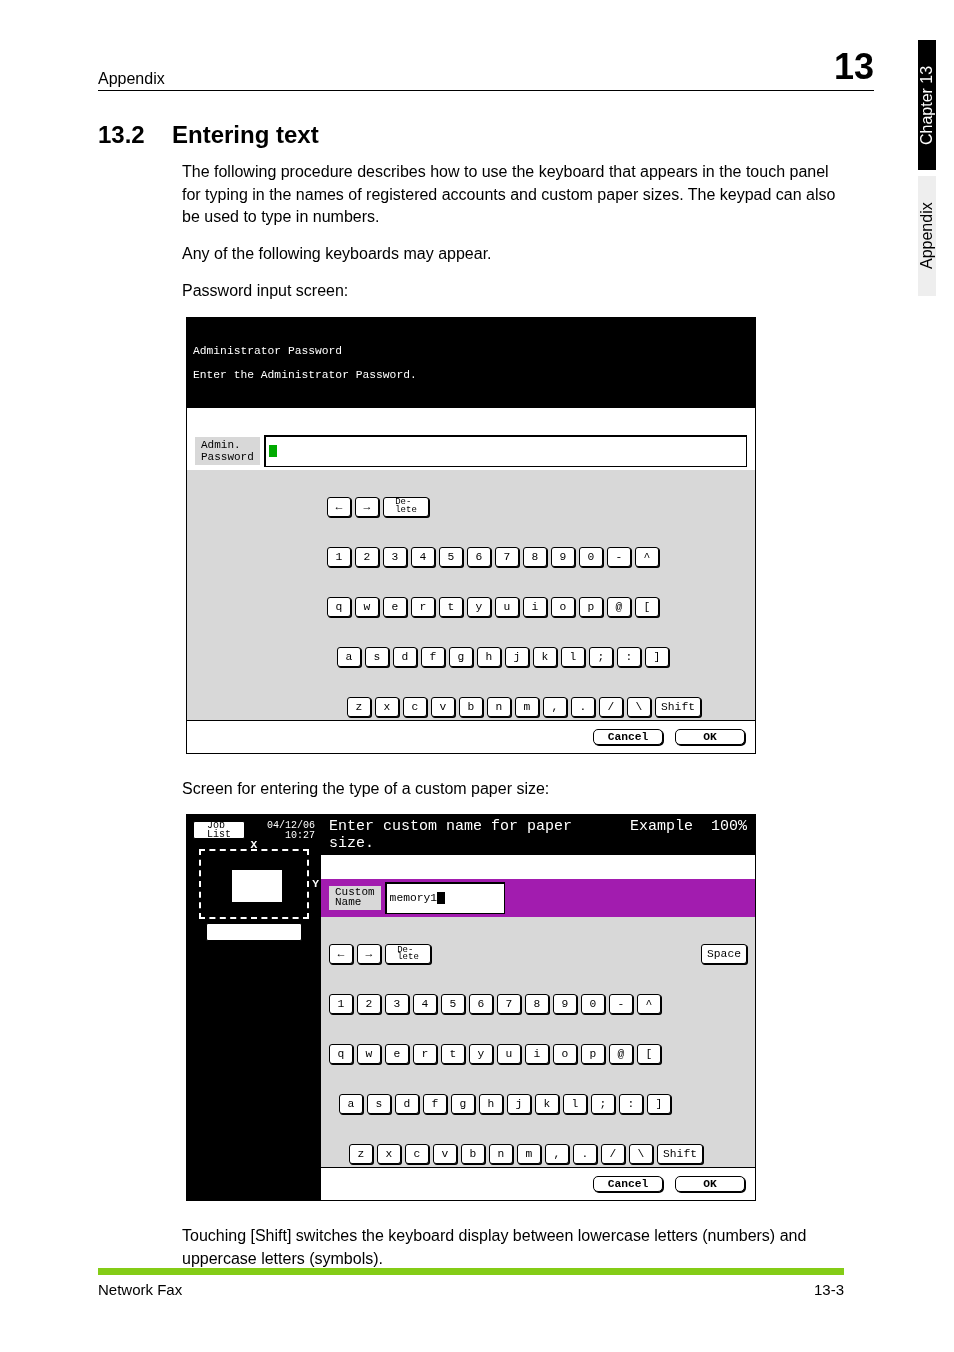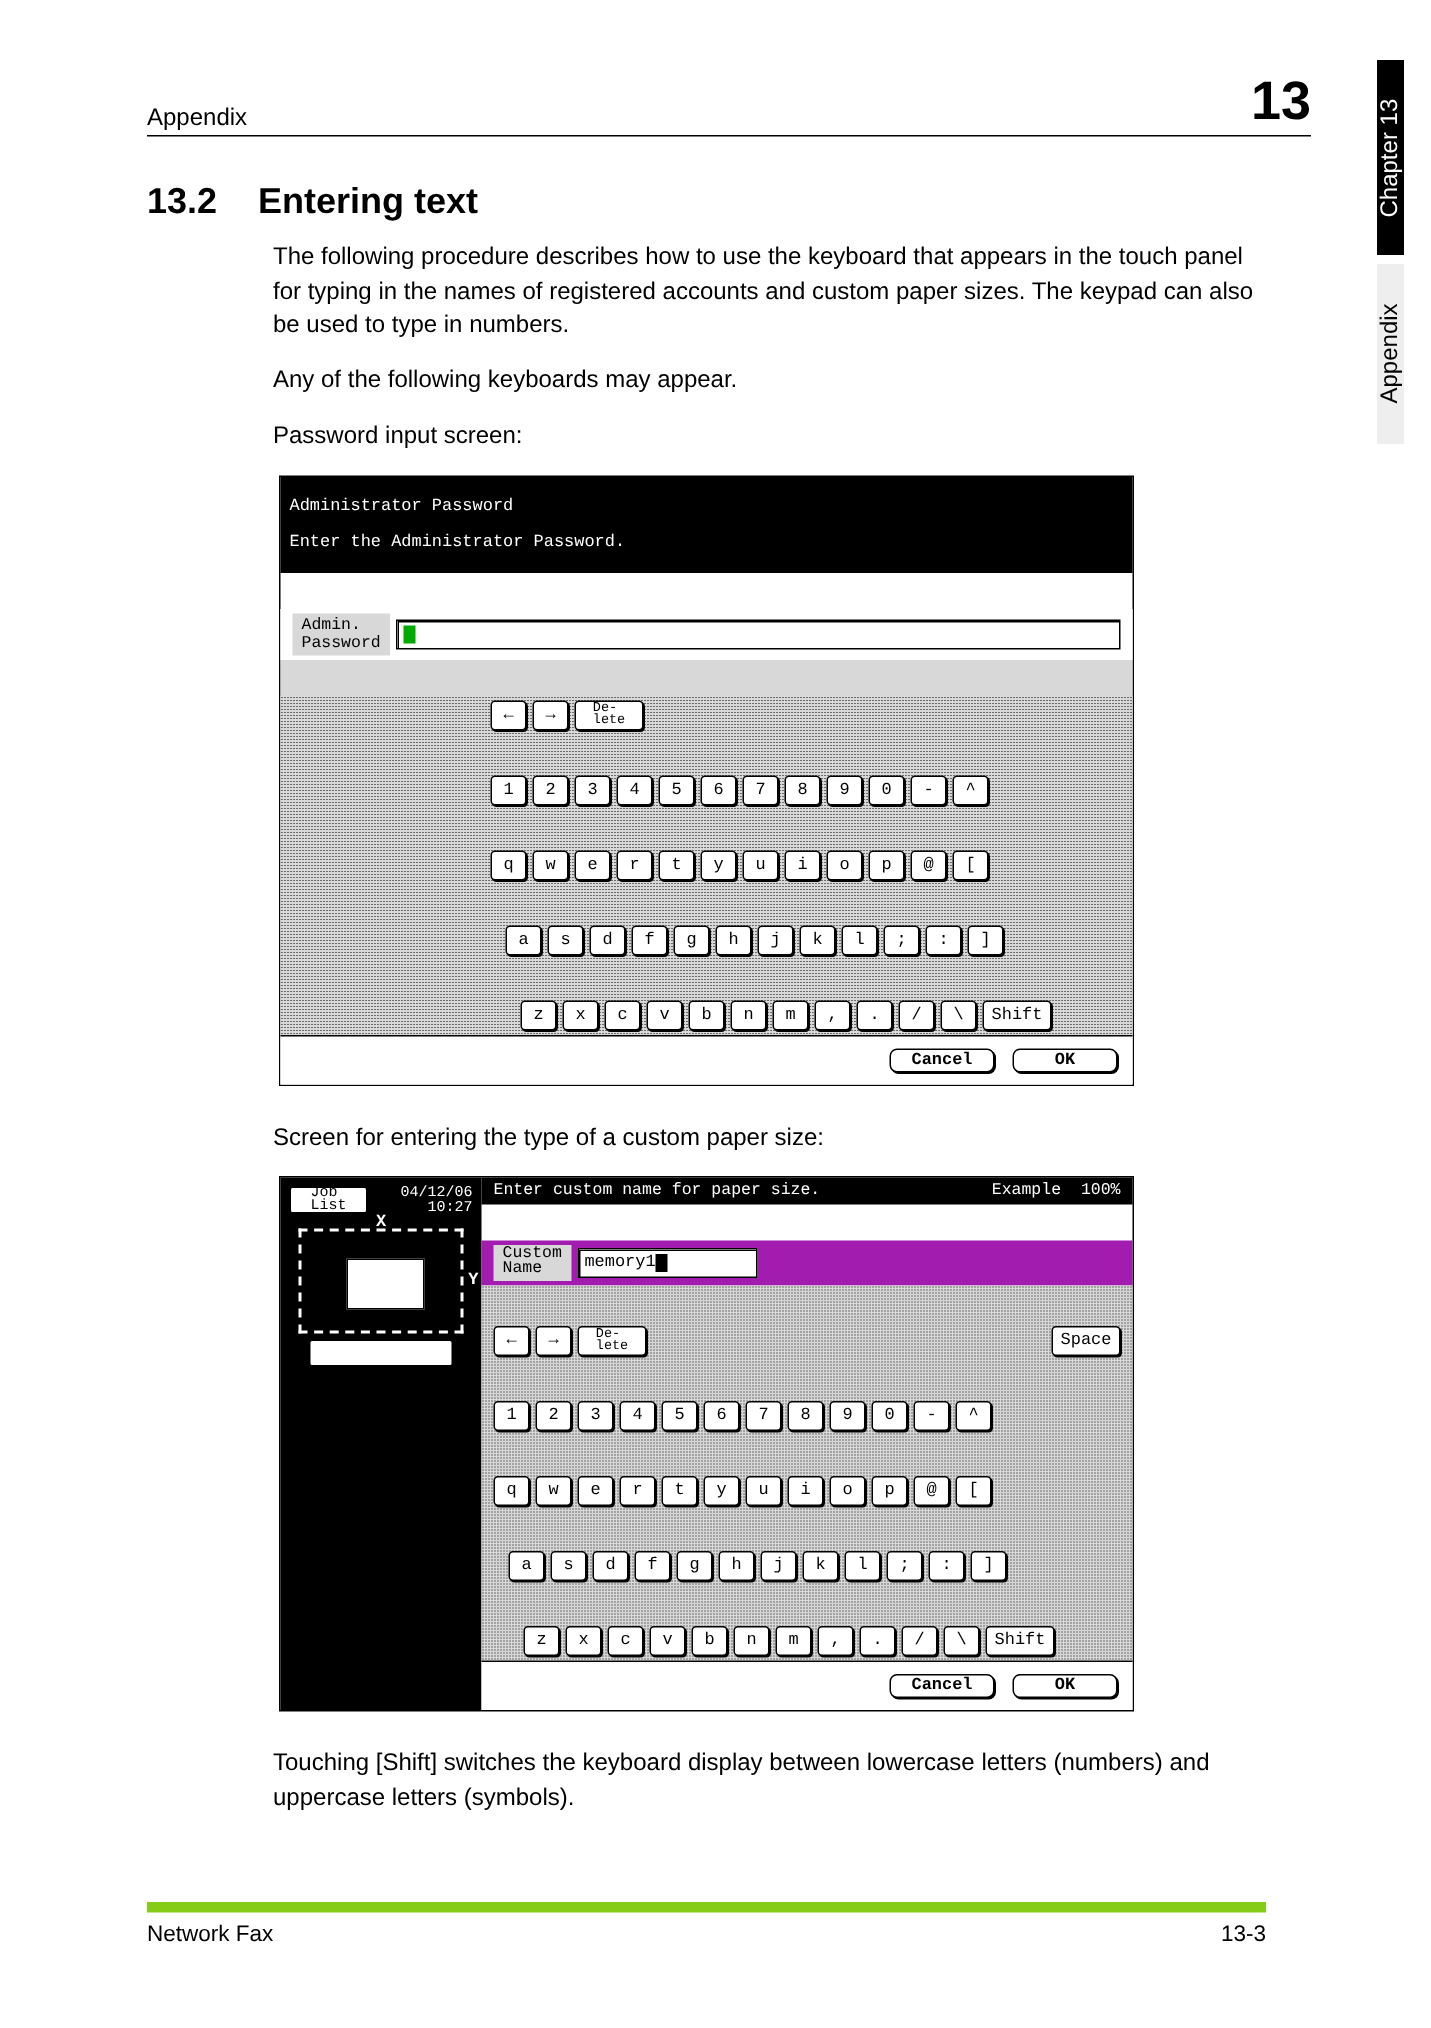--- a/index.html
+++ b/index.html
@@ -44,40 +44,40 @@
   .sec-num { display: inline-block; width: 74px; }
   .indent { margin-left: 84px; }
   .para { font-size: 16px; line-height: 1.42; margin-bottom: 14px; }
   .kbd-panel {
     width: 570px;
     margin: 6px auto 24px;
     border: 1px solid #000;
     font-family: "Courier New", monospace;
     font-size: 11.3px;
   }
-  .kbd-titlebar { background: #000; color: #fff; padding: 2px 6px; white-space: pre-line; }
+  .kbd-titlebar { background: #000; color: #fff; padding: 15px 6px; white-space: pre-line; }
   .kbd-body { background: #d8d8d8; position: relative; }
   .dither {
     background-image: radial-gradient(#000 0.5px, #d8d8d8 0.5px);
     background-size: 2px 2px;
   }
   .row { display: flex; align-items: center; gap: 4px; padding: 3px 8px; margin-top: 24px; }
   .key, .key-wide, .key-btn {
     background: #fff; border: 1px solid #000;
     min-width: 24px; height: 20px;
     display: inline-flex; align-items: center; justify-content: center;
     padding: 0 3px;
     border-radius: 3px;
     box-shadow: 1px 1px 0 #000;
   }
   .key-wide { min-width: 46px; }
   .key-btn { min-width: 70px; height: 16px; font-weight: bold; border-radius: 5px; }
   .label-box { background: #d8d8d8; padding: 2px 6px; font-size: 11px; }
   .input-slot {
-    background: #fff; border: 1px solid #000; height: 20px;
+    background: #fff; border: 1px solid #000; height: 32px;
     flex: 1; min-width: 120px;
     display: inline-flex; align-items: center; padding: 0 4px;
     box-shadow: 1px 1px 0 #000 inset;
   }
   .input-slot.short { flex: none; width: 86px; }
   .cursor-block { display:inline-block; background:#0a0; width:8px; height:12px; }
   .cursor-block.black { background:#000; }
   .btn-row { display: flex; justify-content: flex-end; gap: 12px; padding: 8px 10px; background: #fff; border-top: 1px solid #000; }
   .left-col {
     width: 134px; background:#000; color:#fff;
@@ -90,21 +90,21 @@
     display:flex; align-items:center; justify-content:center;
   }
   .axis-box {
     border: 2px dashed #fff; width: 110px; height: 70px;
     position: relative; margin-top:4px;
   }
   .axis-x { position:absolute; top:-12px; left:50%; transform:translateX(-50%); font-weight:bold; }
   .axis-y { position:absolute; right:-12px; top:50%; transform:translateY(-50%); font-weight:bold; }
   .doc-rect { position:absolute; background:#fff; width:52px; height:34px; left:30px; top:18px; border:1px solid #000; }
   .right-area { flex: 1; display:flex; flex-direction:column; }
-  .right-titlebar { background:#000; color:#fff; padding:3px 8px; display:flex; justify-content:space-between; font-size:11px; gap:18px;}
+  .right-titlebar { background:#000; color:#fff; padding:3px 8px; display:flex; justify-content:space-between; font-size:15px; gap:18px;}
   .panel2-body { display:flex; }
   .footer {
     position: absolute; bottom: 54px; left: 98px; right: 110px;
     border-top: 7px solid #84cc16;
     display: flex; justify-content: space-between;
     padding-top: 6px; font-size: 15px;
   }
 </style>
 </head>
 <body>

